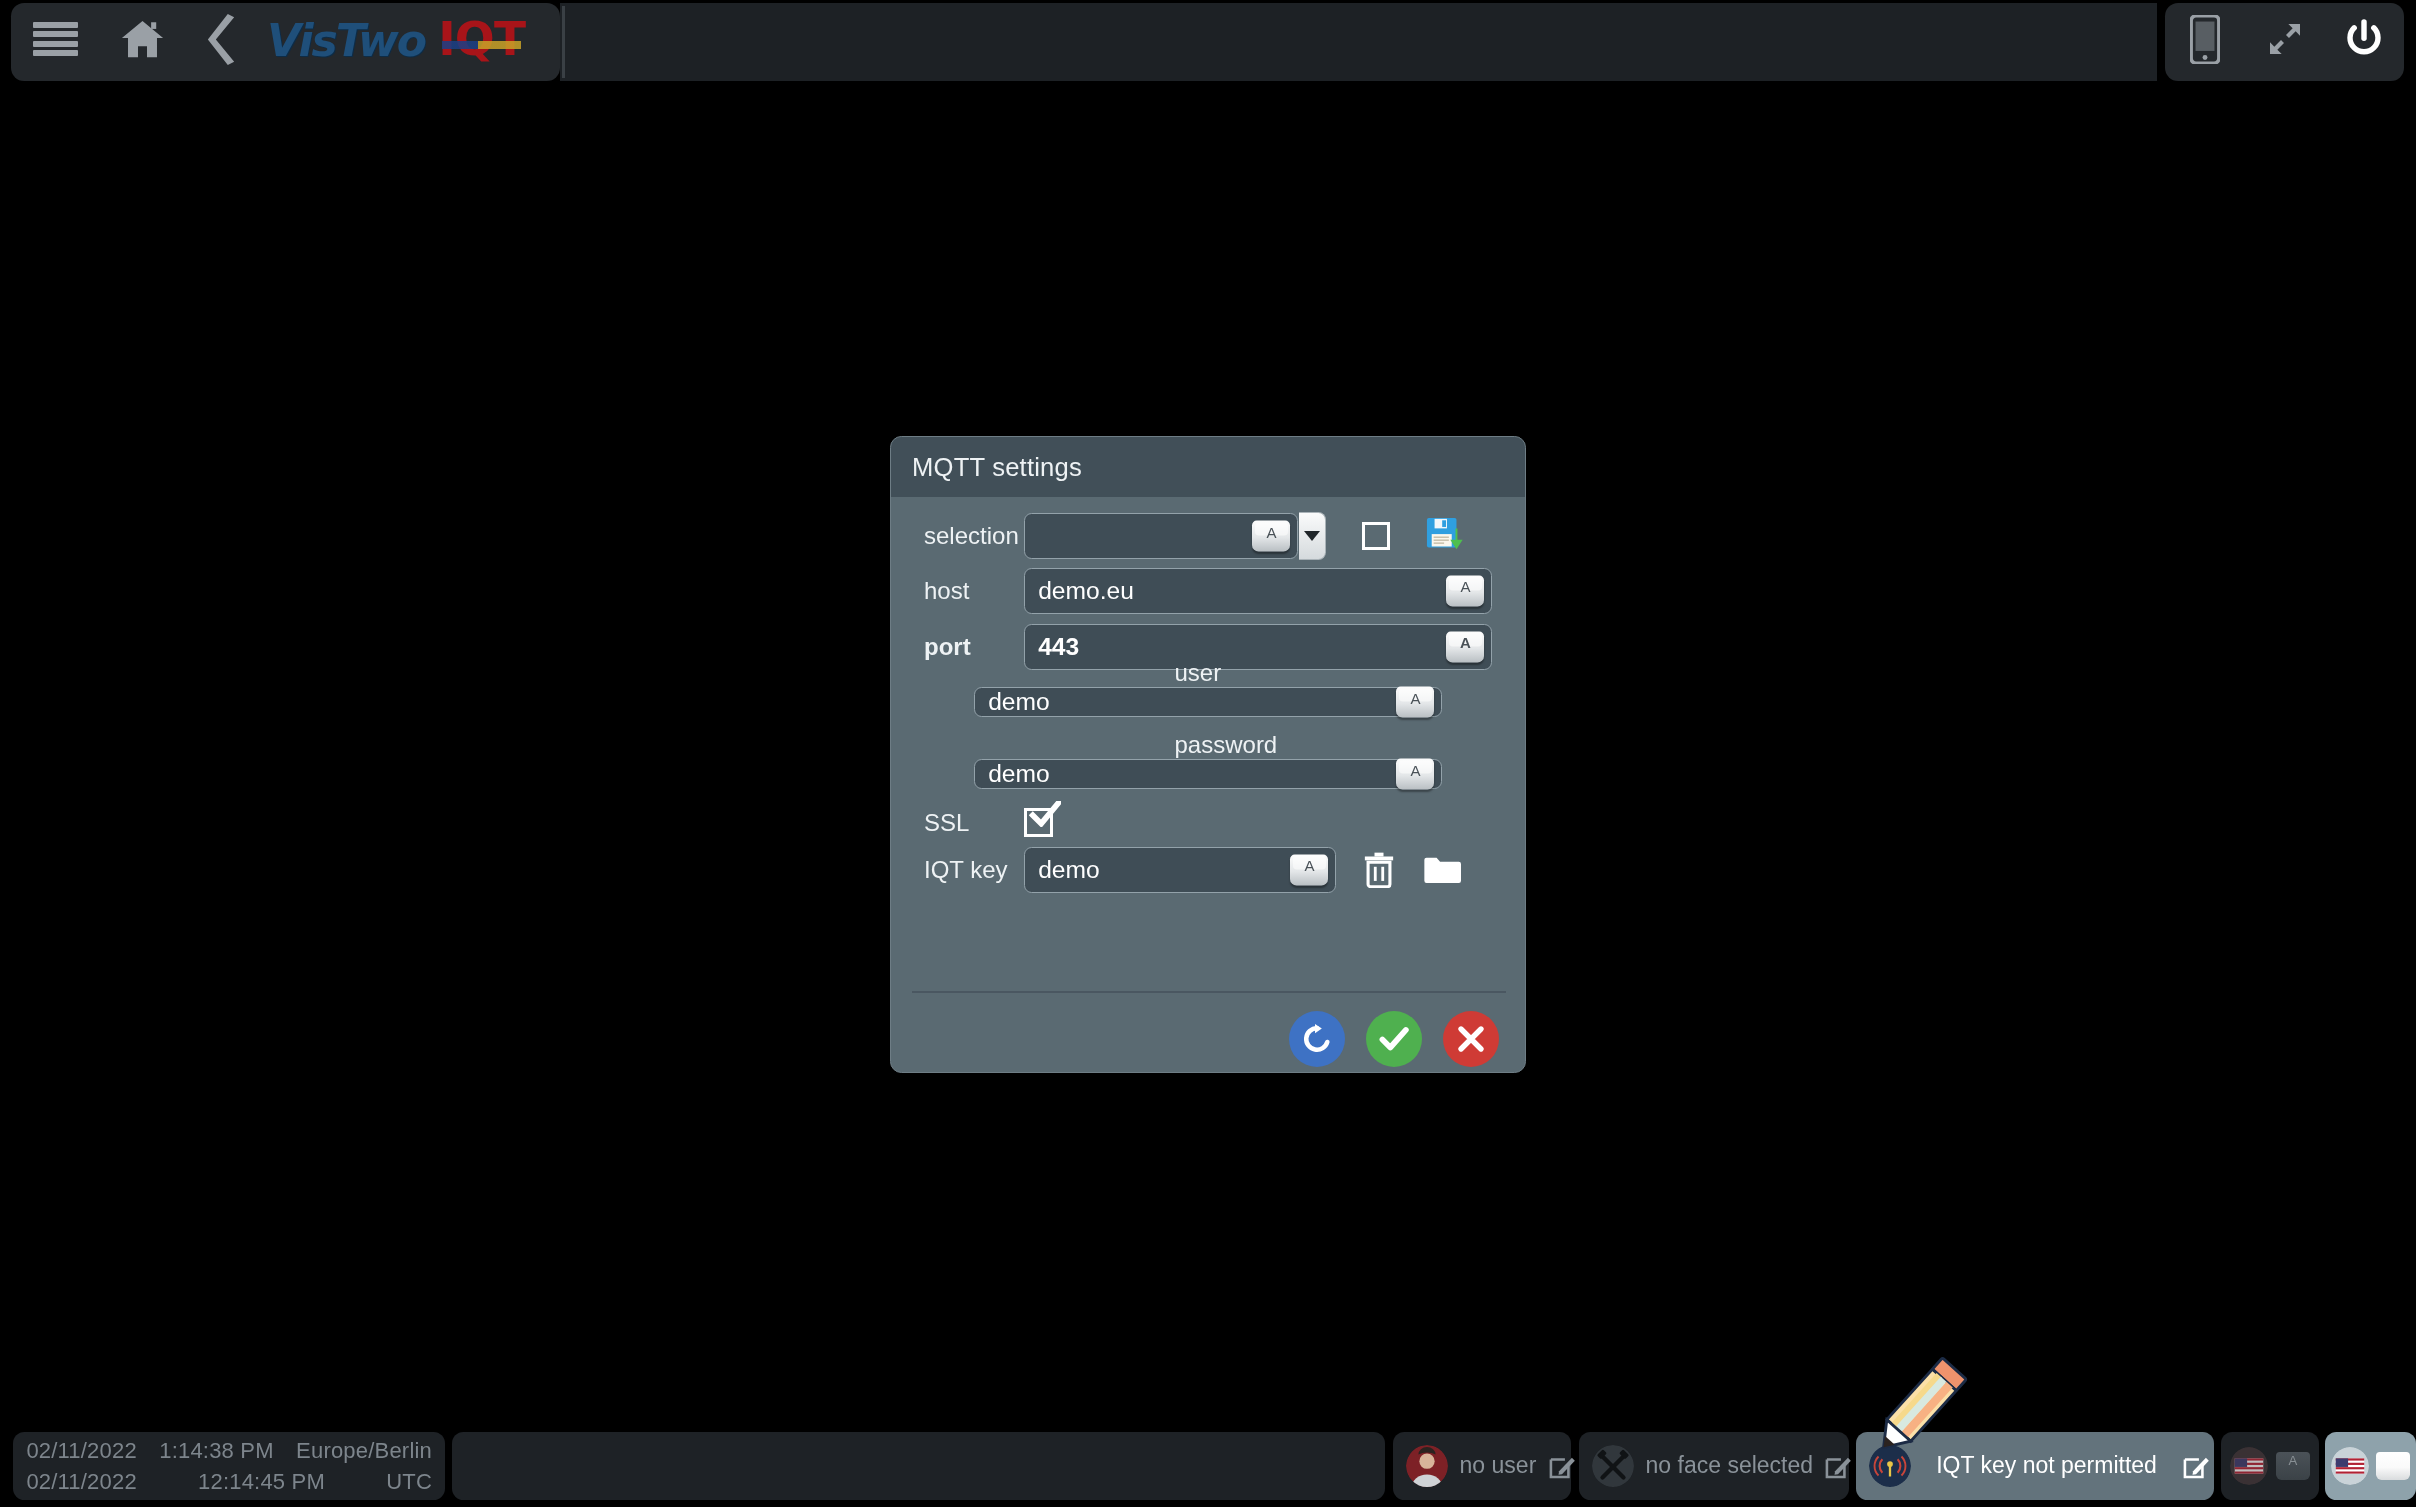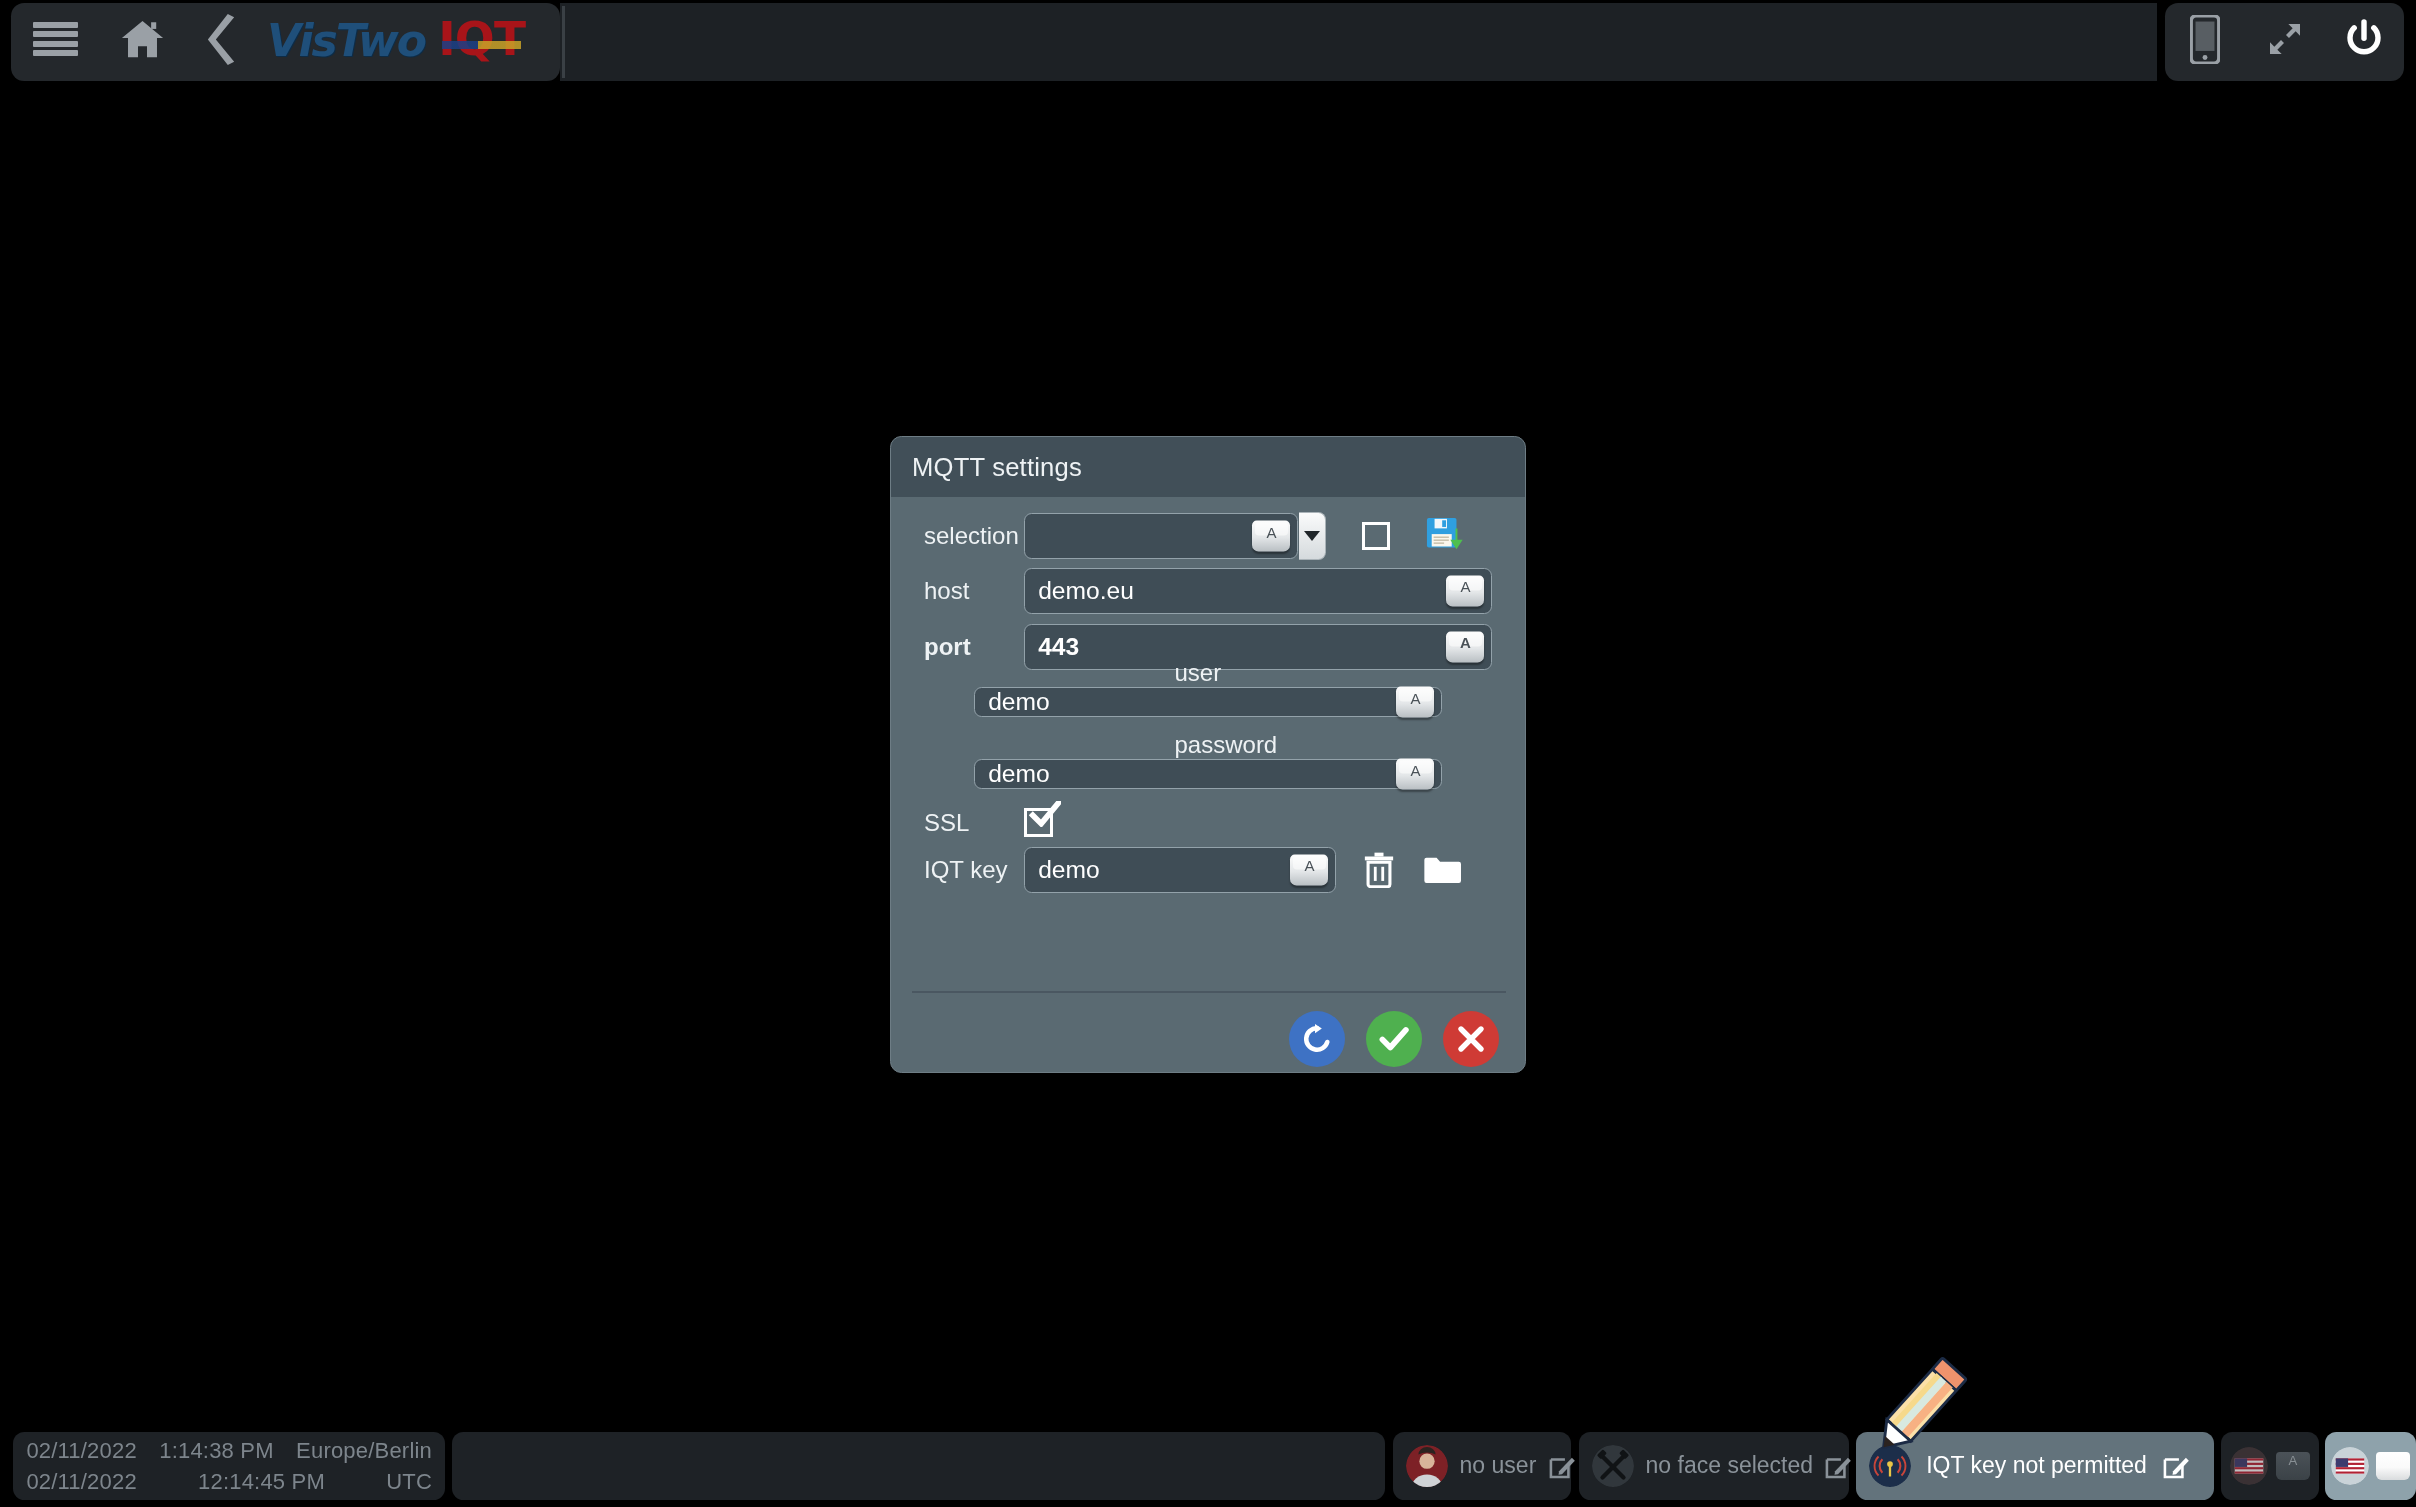--- a/index.html
+++ b/index.html
@@ -323,21 +323,21 @@
     line-height: 31px;
     white-space: pre;
   }
   .clock-dt { letter-spacing: 0.2px; }
 
   #sb-spacer { left: 452px; width: 933px; }
 
   #sb-user { left: 1393px; width: 178px; padding: 0 13.2px; gap: 11.4px; }
   #sb-face { left: 1579px; width: 270px; padding: 0 13.2px; gap: 11.4px; }
   #sb-iqtkey {
-    left: 1856px; width: 358px; padding: 0 13.2px; gap: 15px;
+    left: 1856px; width: 358px; padding: 0 13.2px; gap: 25px;
     background: #63737c;
   }
   #sb-lang1 { left: 2221px; width: 98px; padding: 0 9.5px; gap: 7.6px; justify-content: center; }
   #sb-lang2 {
     left: 2325px; width: 91px; padding: 0 9.5px; gap: 7.6px;
     background: #8ea2ab; justify-content: center;
     border-radius: 11.4px 11.4px 11.4px 11.4px;
   }
 
   .sb-text { font-size: 23px; color: #8a9299; white-space: nowrap; }

